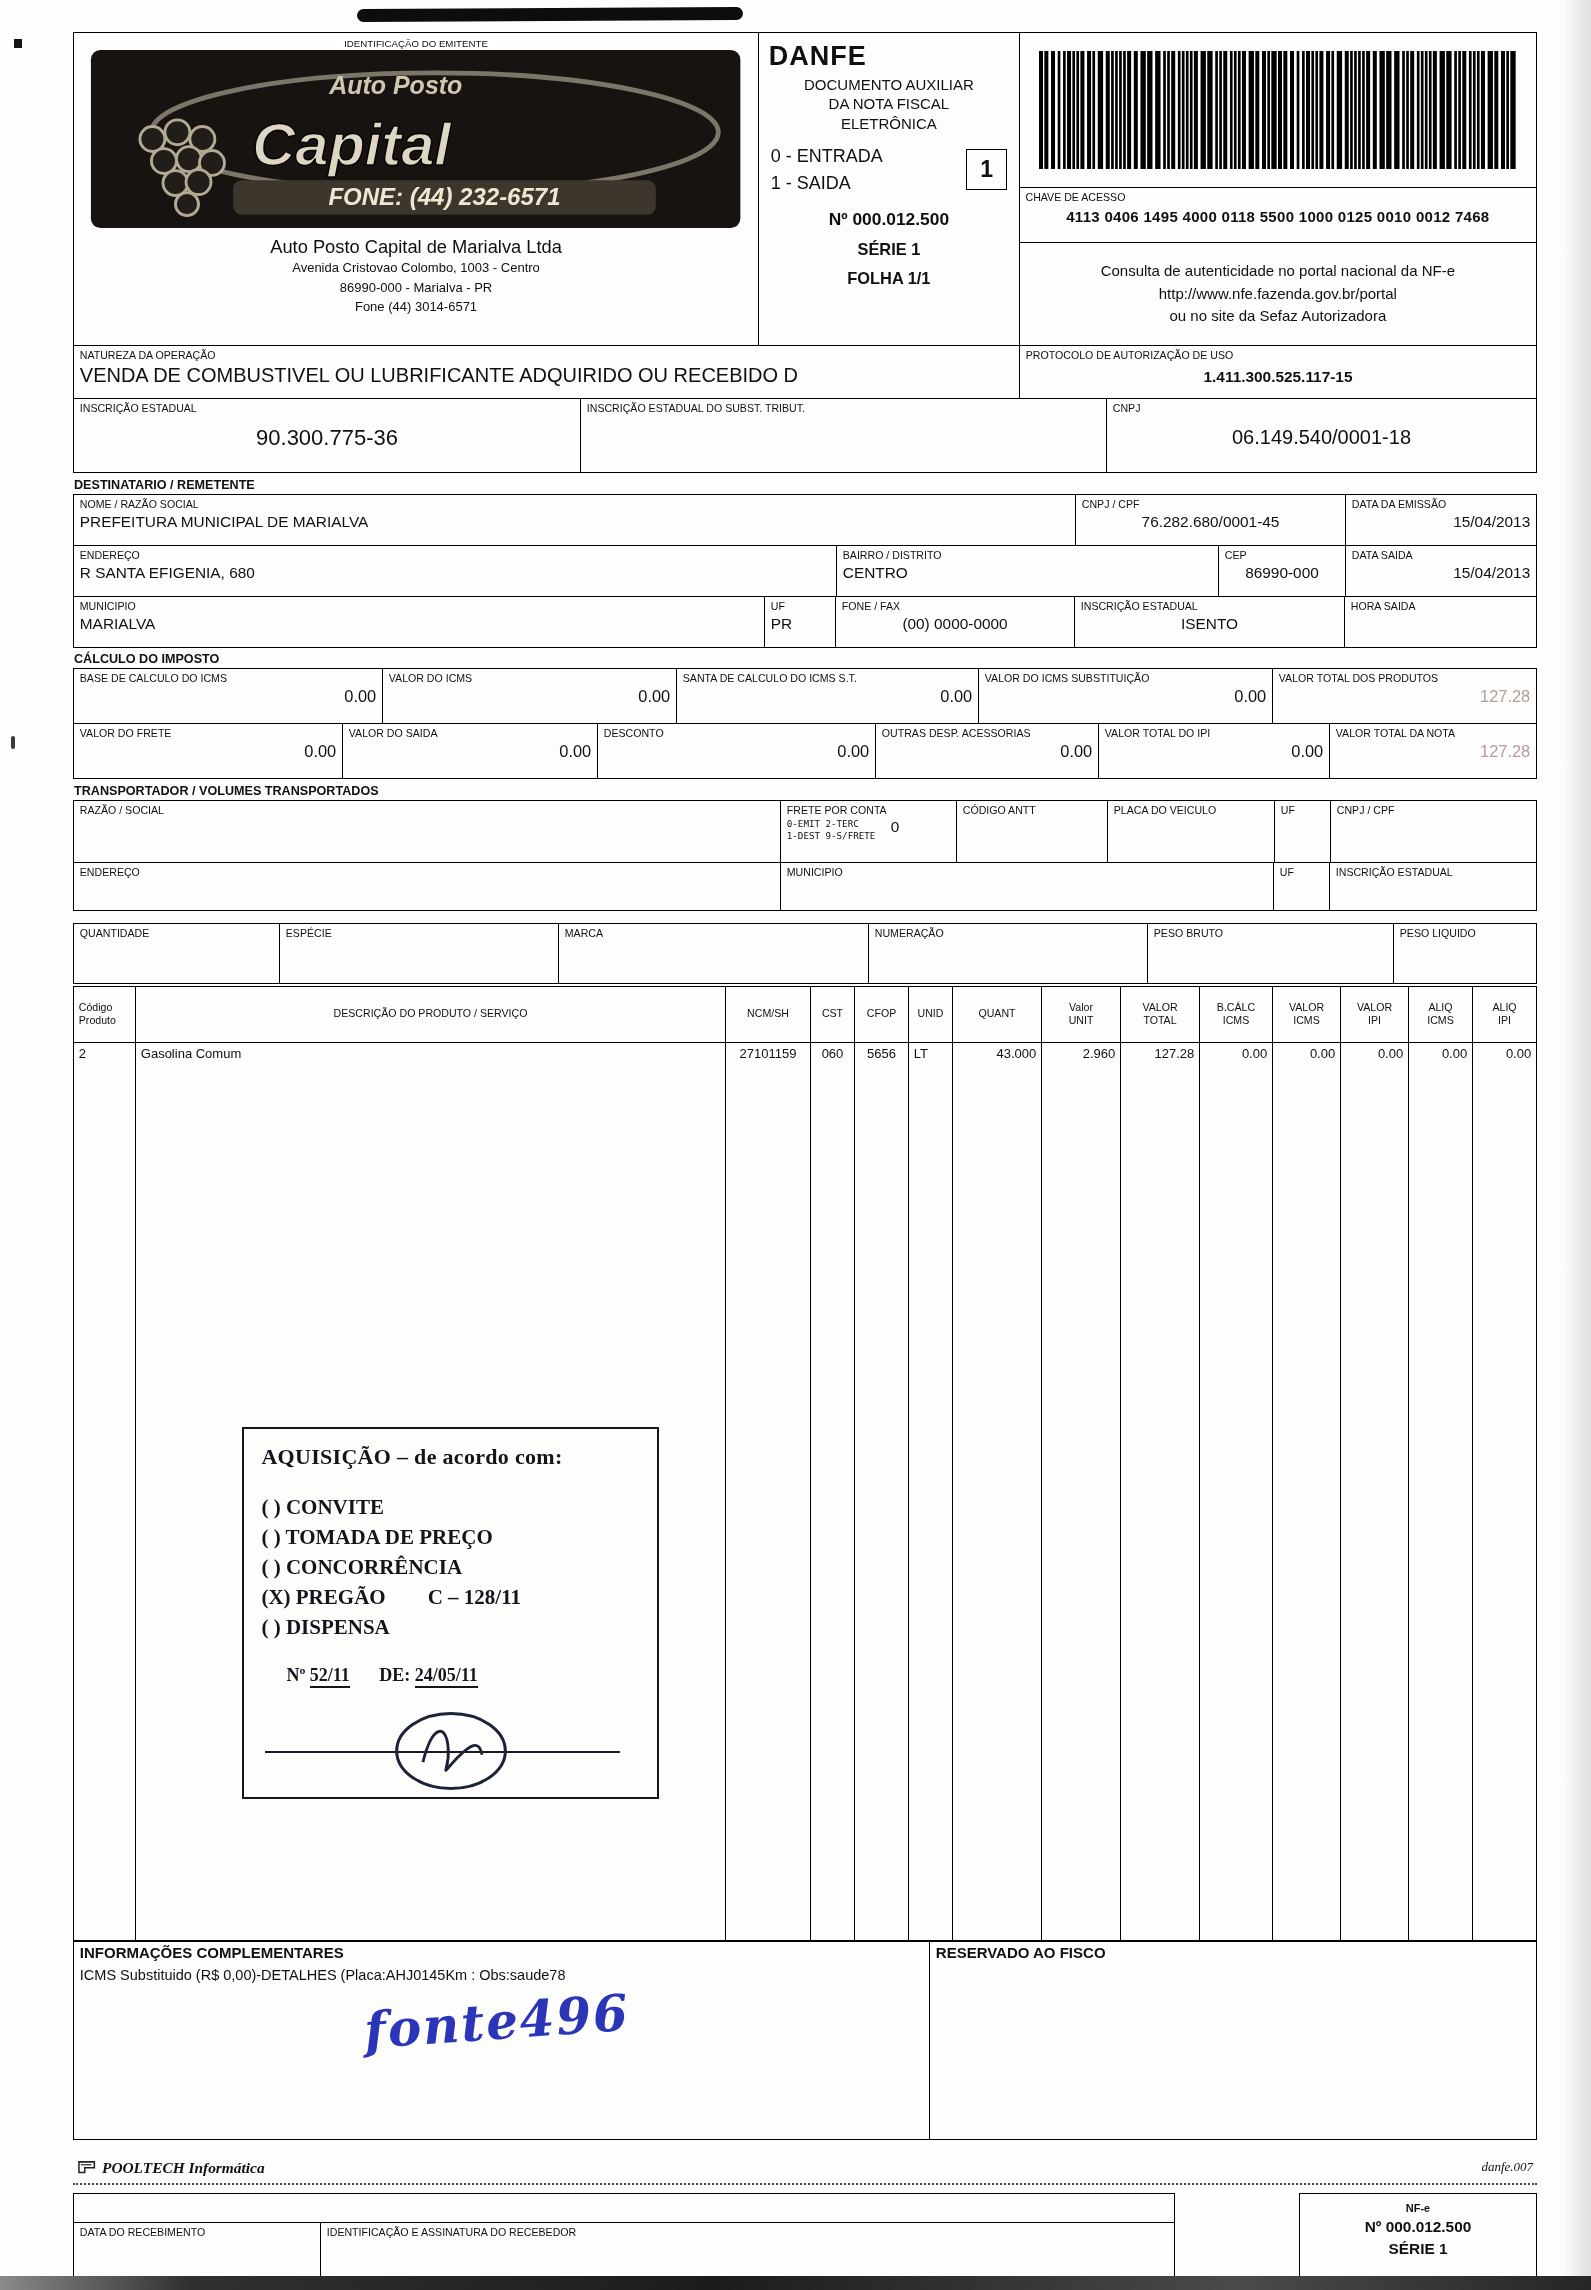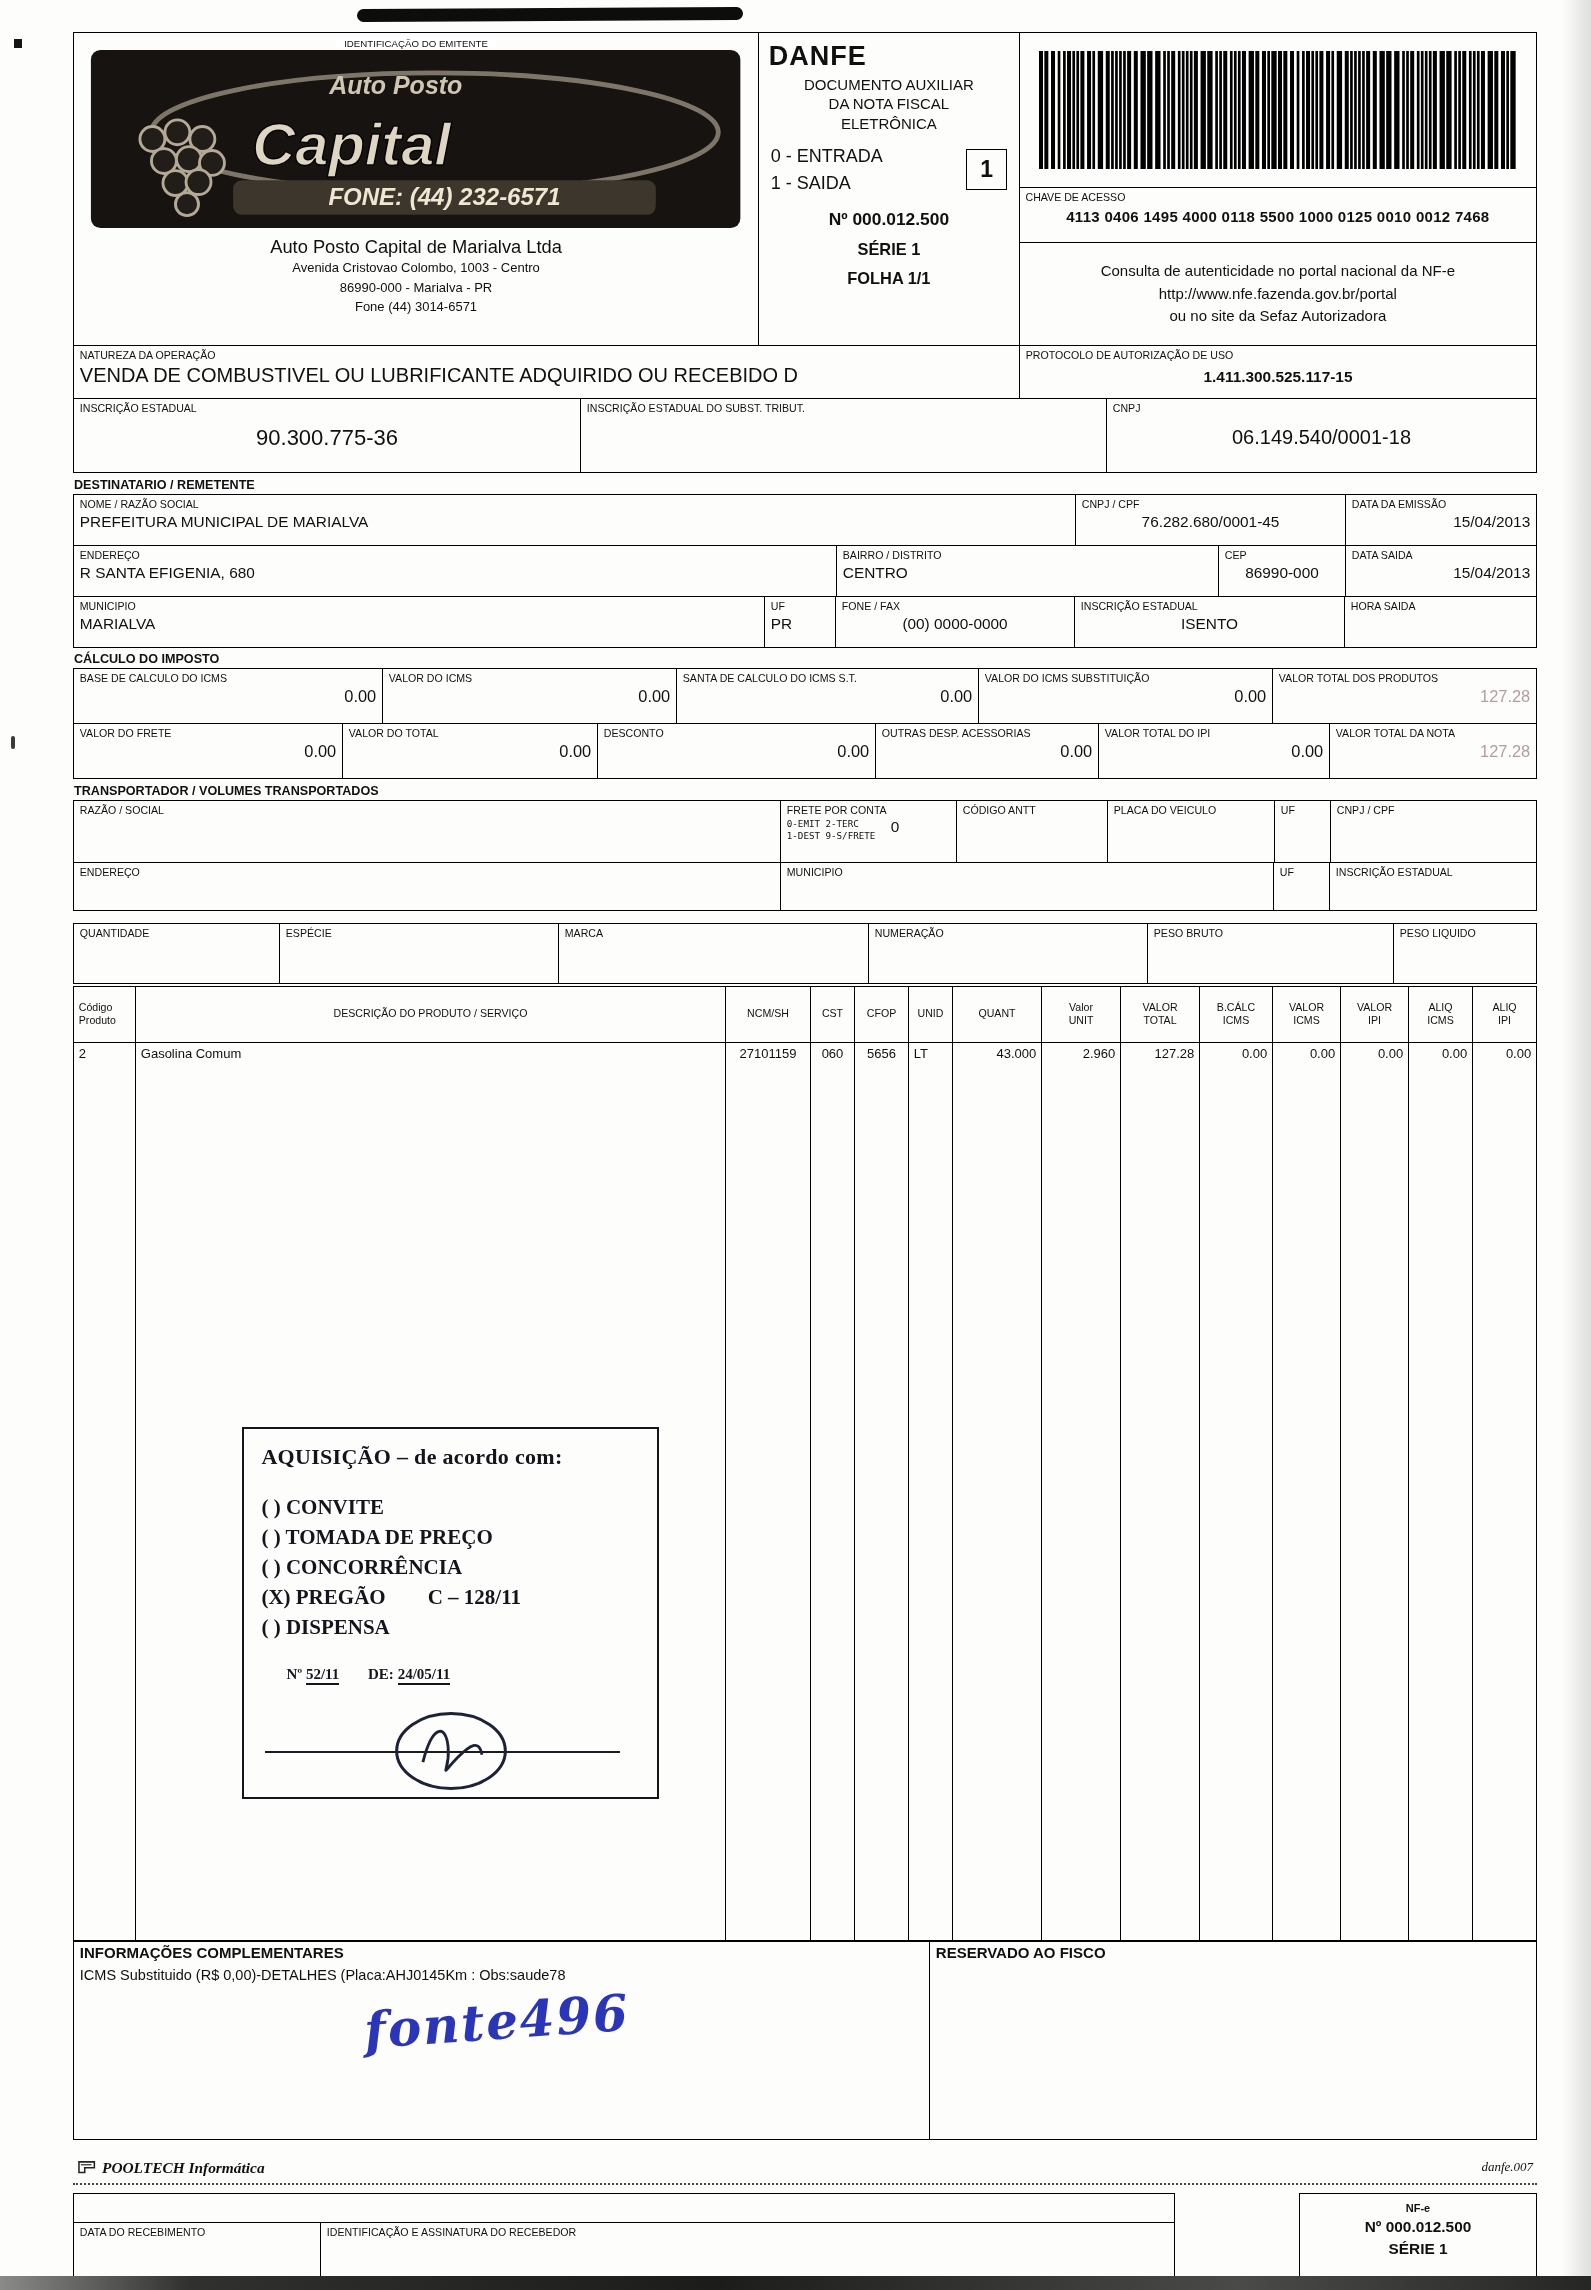--- a/index.html
+++ b/index.html
@@ -47,21 +47,21 @@
              font-size:15px;line-height:1.5}
 
   
   .stamp{position:absolute;left:106px;top:384px;width:417px;height:372px;border:2.9px solid #15151d;
          padding:15.4px 17.4px;font-family:"Liberation Serif","DejaVu Serif",serif;font-weight:bold;
          color:#14141c;box-sizing:border-box}
   .stamp-title{font-size:22px;letter-spacing:0.3px}
   .stamp-ops{margin-top:23px;font-size:21px;line-height:1.42}
   .stamp-op4{display:flex}
   .stamp-op4b{margin-left:42px}
-  .stamp-num{margin-top:23px;font-size:15px;padding-left:25px}
+  .stamp-num{margin-top:23px;font-size:18px;padding-left:25px}
   .u{border-bottom:2.4px solid #15151d;padding-bottom:1px}
   .stamp-rule{position:absolute;left:21px;bottom:44px;width:355px;border-top:2.4px solid #1a1a24}
   .stamp-sig{position:absolute;left:145px;bottom:1.9px;width:124px;height:89px}
 
   
   .th{display:flex;align-items:center;justify-content:center;text-align:center;font-size:10.6px;
       line-height:1.25;white-space:pre-line;padding:1.9px}
   .thl{justify-content:flex-start;text-align:left;padding-left:4.8px}
   .td{font-size:13px;padding:3.9px 4.8px;line-height:1.2}
   .ta-r{text-align:right}
@@ -373,21 +373,21 @@
         <div class="lbl">VALOR TOTAL DOS PRODUTOS</div>
         <div class="val num" style="font-size:16.4px;color:var(--faded,#b39d9d)">127.28</div>
       </div>
     </div>
     <div class="frow" style="height:55px">
       <div class="cell" style="width:269px">
         <div class="lbl">VALOR DO FRETE</div>
         <div class="val num" style="font-size:16.4px">0.00</div>
       </div>
       <div class="cell" style="width:255px">
-        <div class="lbl">VALOR DO TOTAL</div>
+        <div class="lbl">VALOR DO SAIDA</div>
         <div class="val num" style="font-size:16.4px">0.00</div>
       </div>
       <div class="cell" style="width:278px">
         <div class="lbl">DESCONTO</div>
         <div class="val num" style="font-size:16.4px">0.00</div>
       </div>
       <div class="cell" style="width:223px">
         <div class="lbl">OUTRAS DESP. ACESSORIAS</div>
         <div class="val num" style="font-size:16.4px">0.00</div>
       </div>

